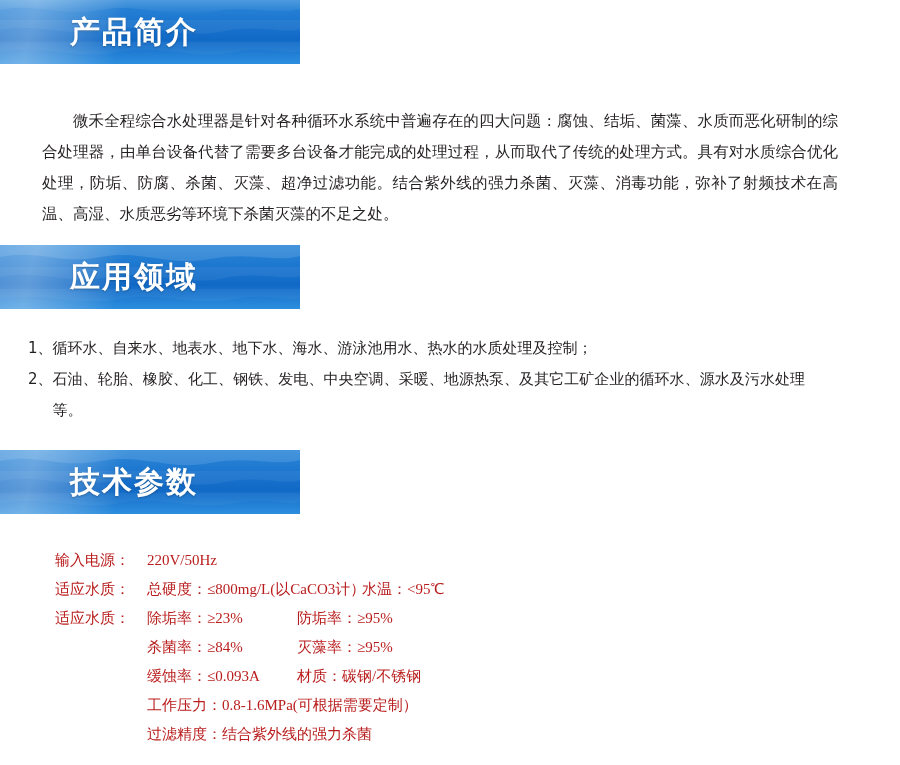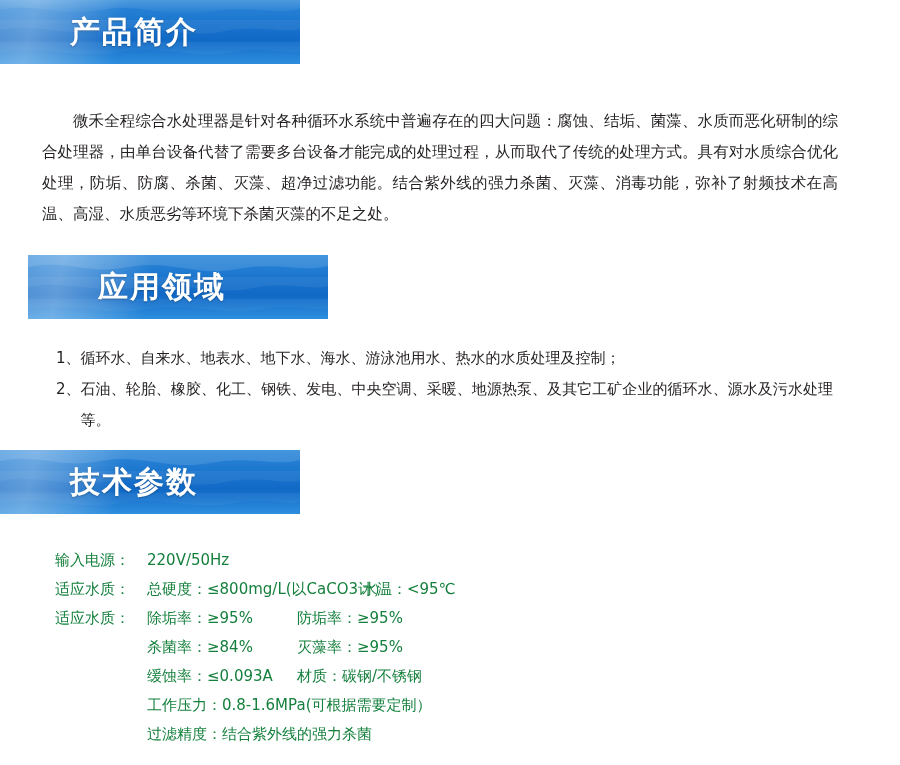--- a/index.html
+++ b/index.html
@@ -78,23 +78,22 @@
     line-height: 31px;
     color: #231f20;
     text-align: justify;
     text-indent: 2em;
   }
 
   
   #section-application {
     position: absolute;
     left: 0;
-    top: 255px;
+    top: 245px;
     width: 860px;
-    margin-left: 28px;
   }
   .app-list {
     margin: 24px 55px 0 28px;
     font-size: 15px;
     line-height: 31px;
     color: #231f20;
   }
   .app-item {
     display: flex;
     align-items: flex-start;
@@ -107,26 +106,27 @@
   .app-text {
     flex: 1 1 auto;
   }
 
   
   #section-spec {
     position: absolute;
     left: 0;
     top: 450px;
     width: 861px;
+    font-family: Liberation Serif, serif;
   }
   .spec-body {
     margin: 32px 0 0 55px;
     font-size: 15px;
     line-height: 29px;
-    color: #15803d;
+    color: #b91c1c;
   }
   .spec-row {
     display: flex;
     align-items: baseline;
     white-space: nowrap;
   }
   .spec-label {
     width: 92px;
     flex: 0 0 auto;
   }
@@ -208,21 +208,21 @@
         <span class="spec-c1">220V/50Hz</span>
         <span class="spec-c2"></span>
       </div>
       <div class="spec-row">
         <span class="spec-label">适应水质：</span>
         <span class="spec-wide" style="width:215px;flex:0 0 auto;">总硬度：≤800mg/L(以CaCO3计）</span>
         <span class="spec-c2">水温：&lt;95℃</span>
       </div>
       <div class="spec-row">
         <span class="spec-label">适应水质：</span>
-        <span class="spec-c1">除垢率：≥95%</span>
+        <span class="spec-c1">除垢率：≥23%</span>
         <span class="spec-c2">防垢率：≥95%</span>
       </div>
       <div class="spec-row">
         <span class="spec-indent"></span>
         <span class="spec-c1">杀菌率：≥84%</span>
         <span class="spec-c2">灭藻率：≥95%</span>
       </div>
       <div class="spec-row">
         <span class="spec-indent"></span>
         <span class="spec-c1">缓蚀率：≤0.093A</span>

